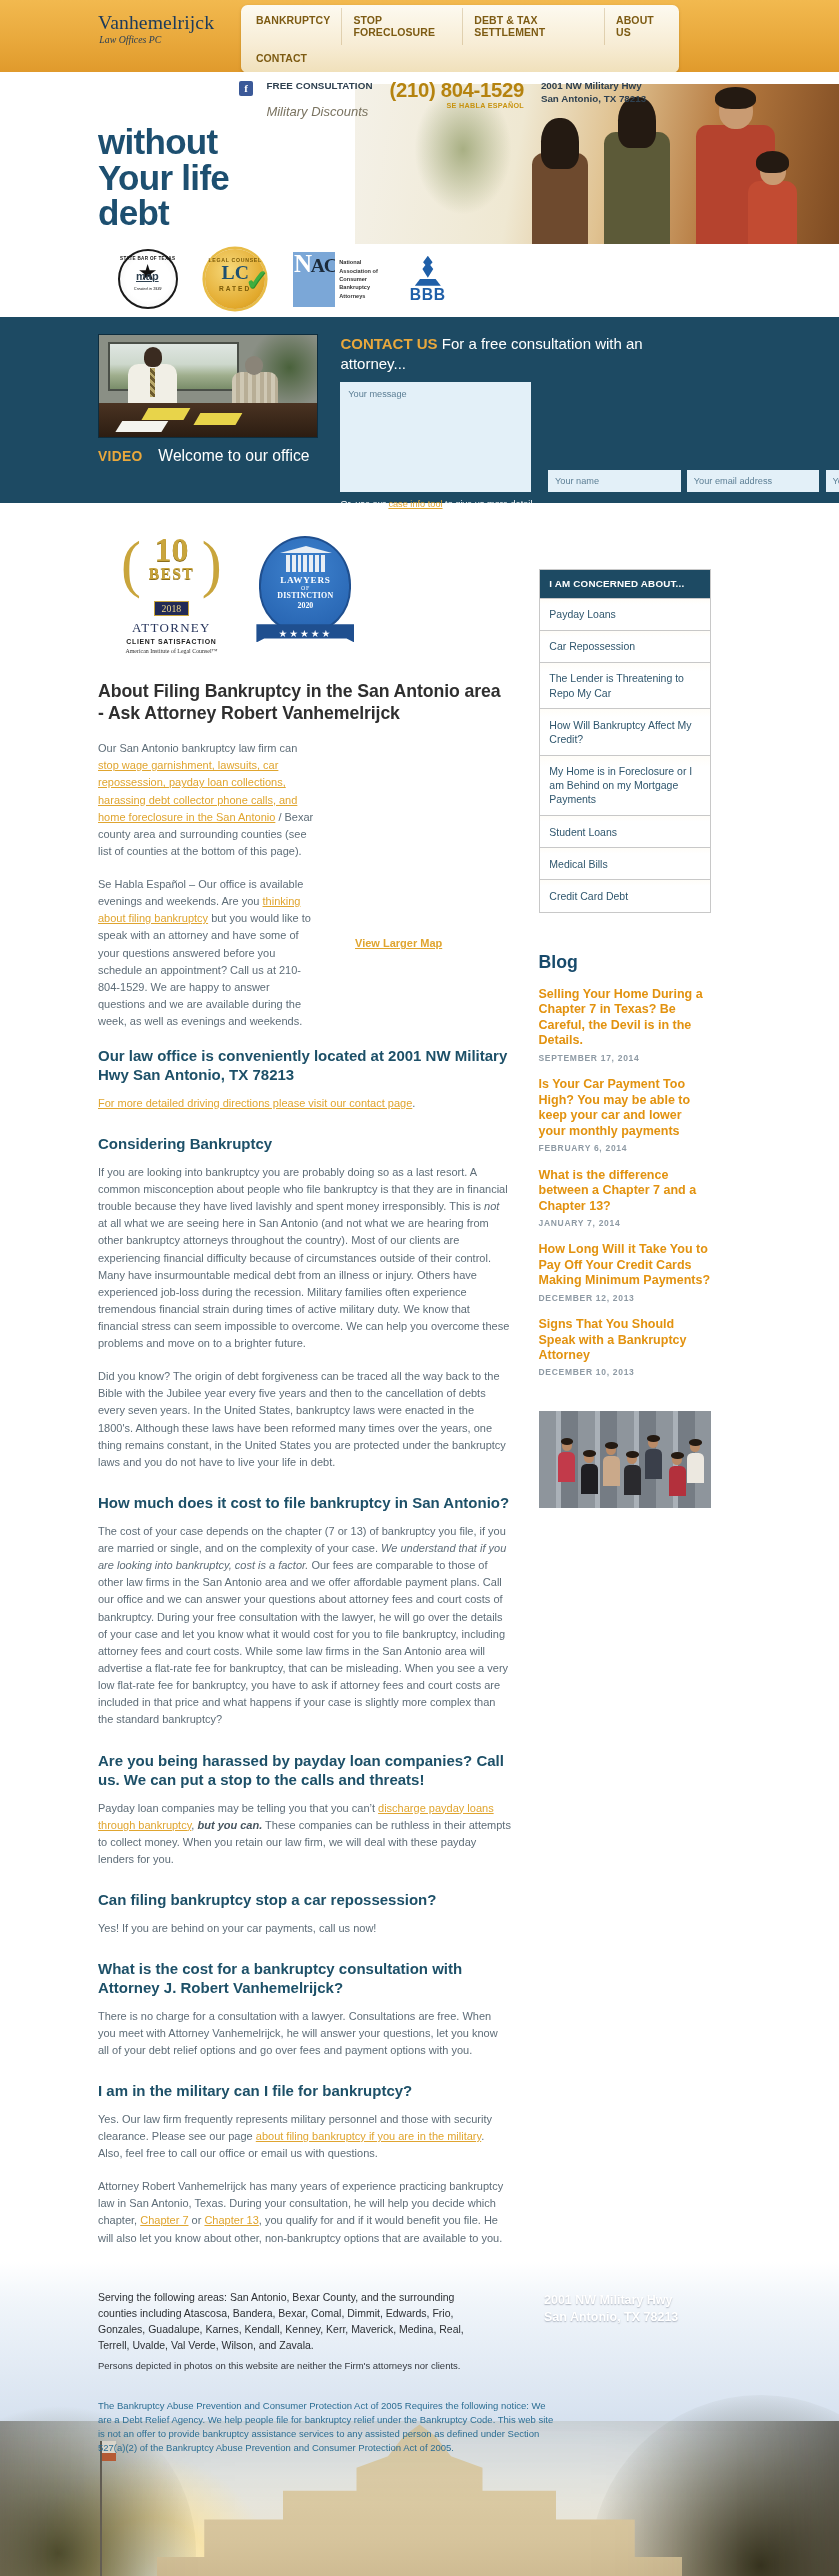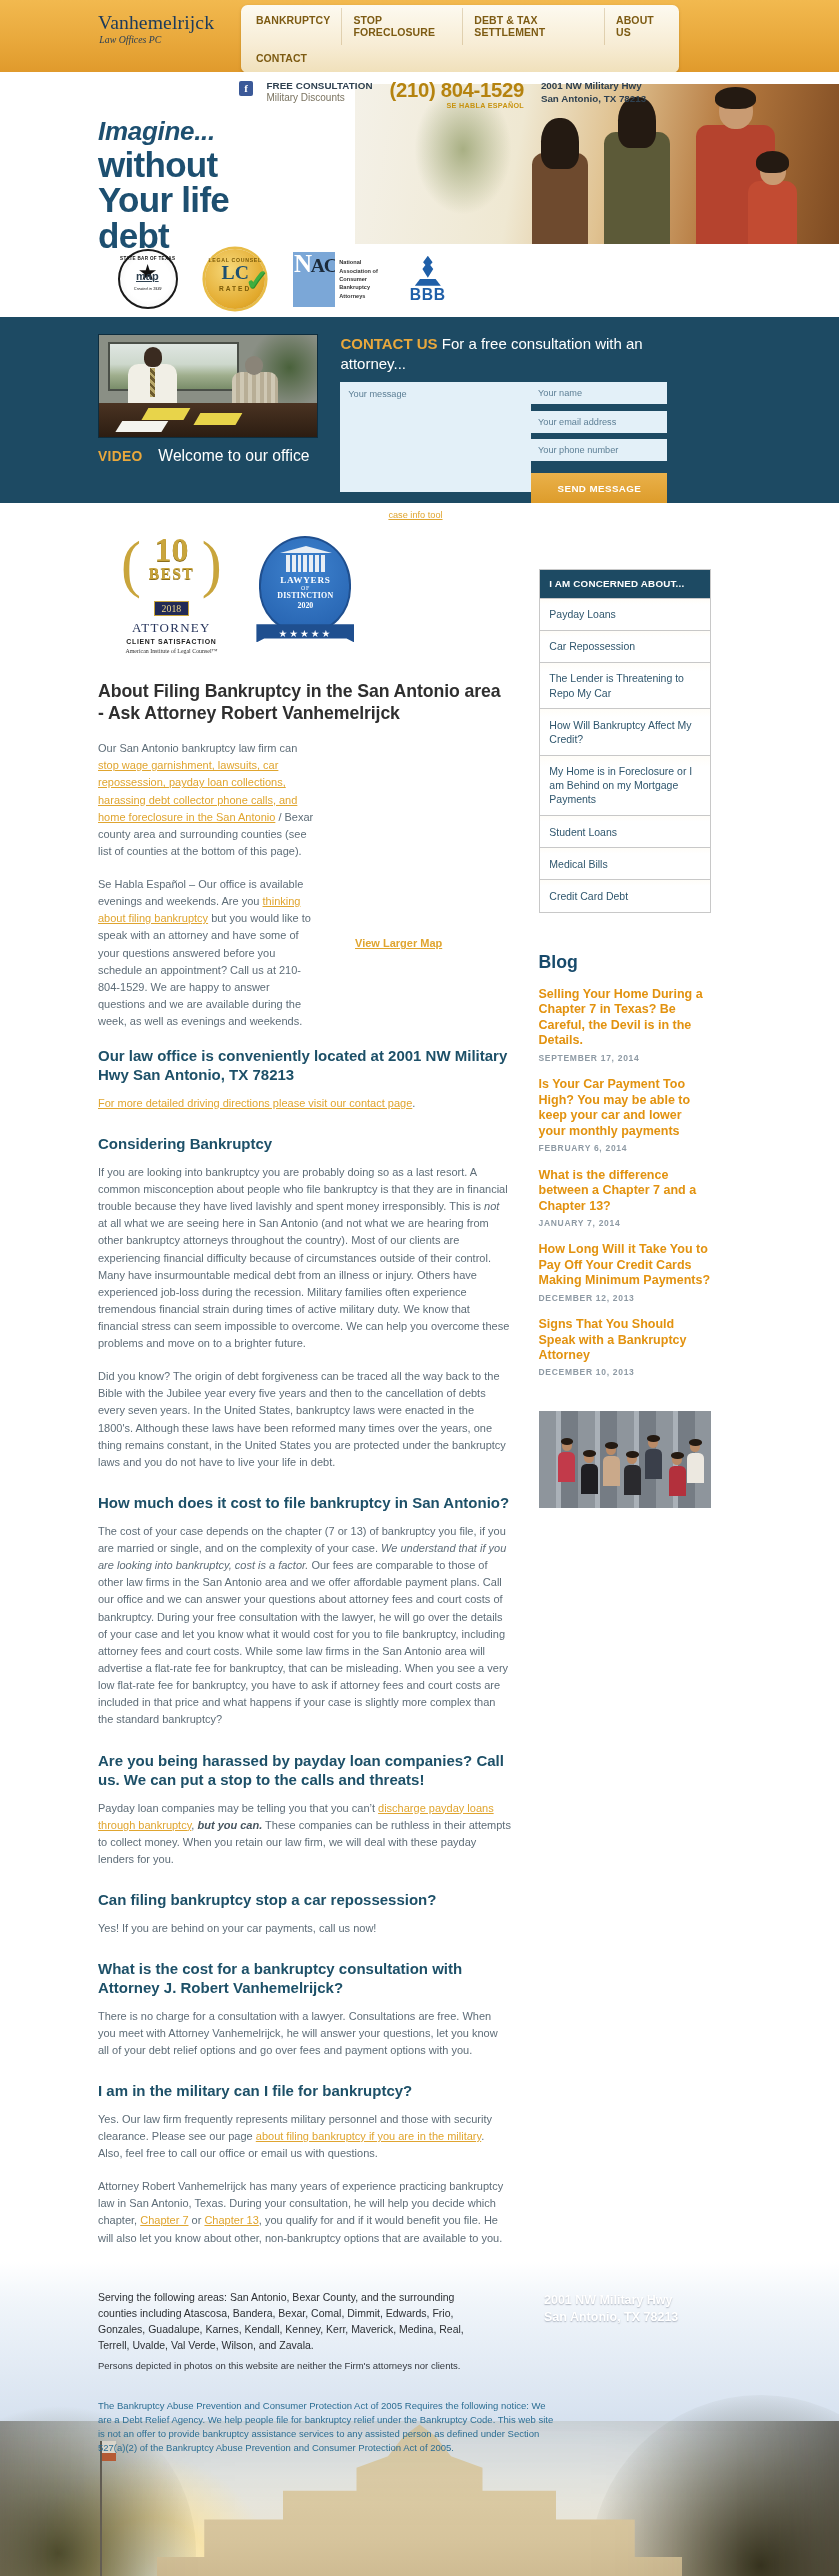--- a/index.html
+++ b/index.html
@@ -24,21 +24,21 @@
     background:linear-gradient(100deg,#f4f1e8 0%,#efe8d2 34%,#e0c291 52%,#b5793f 74%,#7e4b22 100%); }
   .plant-blur { position:absolute; left:59px; top:0; width:98px; height:131px; background:radial-gradient(ellipse at center, rgba(150,160,110,.8), rgba(150,160,110,0) 70%); }
   .person { position:absolute; }
   .p-head { width:30px; height:34px; background:#c99b72; border-radius:50% 50% 46% 46%; margin:0 auto; position:relative; }
   .p-hair { position:absolute; top:-5.2px; left:-3.9px; right:-3.9px; height:22px; background:#241a12; border-radius:50% 50% 40% 40%; }
   .p-hair-long { height:51px; border-radius:46% 46% 30% 30%; }
   .p-body { margin-top:-3.9px; border-radius:11.8px 11.8px 0 0; }
   .topbar { position:relative; z-index:3; display:flex; align-items:flex-start; padding-left:141px; padding-top:7.9px; gap:13px; }
   .fb-icon { width:14.4px; height:14.4px; background:#3b5998; color:#fff; border-radius:2px; font-family:"Liberation Serif",serif; font-weight:bold; font-size:11px; text-align:center; line-height:14.4px; margin-top:1.3px; cursor:pointer; }
   .consult-label { font-size:9.8px; font-weight:bold; color:#2e4050; letter-spacing:0.1px; }
-  .consult-sub { font-size:10px; color:#7a7360; margin-top:1px; }
+  .consult-sub { font-size:13px; font-style:italic; color:#7a7360; margin-top:13px; }
   .phone-block { text-align:right; margin-left:3.9px; }
   .phone-number { font-size:20.3px; font-weight:bold; color:#b5830f; line-height:1; letter-spacing:-0.3px; cursor:pointer; }
   .se-habla { font-size:7.2px; font-weight:bold; color:#c8930f; margin-top:1.3px; letter-spacing:0.3px; }
   .address-block { margin-left:3.9px; }
   .address-line { font-size:9.8px; font-weight:bold; color:#2e4050; line-height:1.3; }
   .map-link { color:#2e4050; text-decoration:underline; font-weight:bold; font-size:9.2px; }
   .hero-left { position:relative; z-index:2; padding-top:5.2px; }
   .imagine { font-size:26px; font-style:italic; font-weight:bold; color:#1d4f70; letter-spacing:-0.3px; }
   .headline-line { font-size:35px; font-weight:bold; color:#1d4f70; line-height:1.02; letter-spacing:-0.7px; }
 
@@ -81,21 +81,21 @@
   .vt-pad1 { left:46px; bottom:17px; } .vt-pad2 { left:98px; bottom:11.8px; }
   .vt-paper { position:absolute; left:19.7px; bottom:5.2px; width:46px; height:10.5px; background:#f4f4ef; transform:skewX(-32deg); }
   .video-caption { margin-top:9.2px; }
   .video-label { font-size:13.8px; font-weight:bold; color:#e9a83c; letter-spacing:0.3px; display:inline; }
   .video-title { font-size:15.7px; color:#ffffff; display:inline; margin-left:13px; font-weight:normal; }
   .form-col { margin-left:14.4px; width:367px; }
   .contact-heading { font-size:15px; line-height:1.3; color:#ffffff; width:341px; margin-bottom:9.2px; }
   .contact-heading .ch-strong { font-weight:bold; color:#e9a83c; }
   .contact-form { display:flex; }
   .msg-area { width:191px; height:110px; background:#e3f0f8; border:none; resize:none; padding:6.6px 7.9px; font-family:"Liberation Sans",sans-serif; font-size:9.2px; color:#33566b; }
-  .field-stack { width:136px; display:flex; flex-direction:column; gap:6.6px; }
+  .field-stack { margin-left:17px; width:136px; display:flex; flex-direction:row; gap:6.6px;align-items:flex-end; }
   .text-field { height:22px; background:#e3f0f8; border:none; padding:0 6.6px; font-family:"Liberation Sans",sans-serif; font-size:9.2px; color:#33566b; }
   ::placeholder { color:#5d7f95; opacity:1; }
   .send-btn { height:30px; margin-top:5.2px; background:linear-gradient(180deg,#eab14a,#dd9c2b); border:none; color:#ffffff; font-weight:bold; font-size:9.8px; letter-spacing:0.4px; cursor:pointer; font-family:"Liberation Sans",sans-serif; }
   .form-note { margin-top:6.6px; font-size:9.2px; color:#ffffff; }
   .form-note a, .seg-link { color:#e0a52f; text-decoration:underline; cursor:pointer; }
 
   
   .content { min-height:1575px; padding-top:29.5px; }
   .content-inner { display:flex; }
   .main-col { width:413px; }
@@ -236,21 +236,20 @@
       <div class="phone-block">
         <div class="phone-number">(210) 804-1529</div>
         <div class="se-habla">SE HABLA ESPAÑOL</div>
       </div>
       <div class="address-block">
         <div class="address-line">2001 NW Military Hwy</div>
         <div class="address-line"><span>San Antonio, TX 78213</span> <a class="map-link" href="#">map</a></div>
       </div>
     </div>
     <div class="hero-left">
-      <div class="imagine">Imagine...</div>
       <div class="headline-line">without</div>
       <div class="headline-line">Your life</div>
       <div class="headline-line">debt</div>
     </div>
   </div>
 </section>
 
 <section class="trust-strip">
   <div class="container">
     <div class="trust-row">

